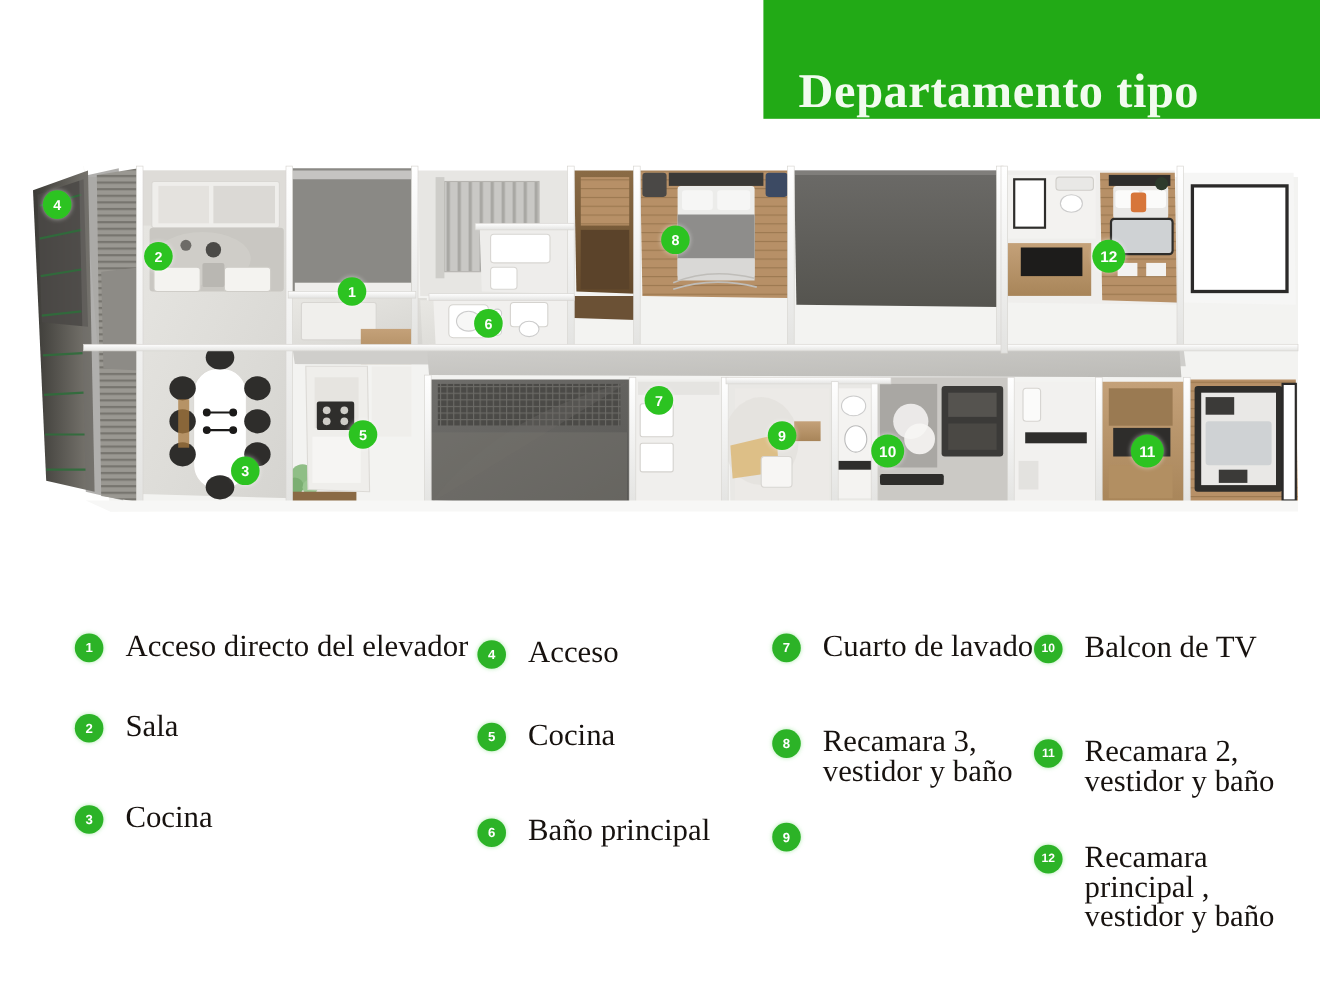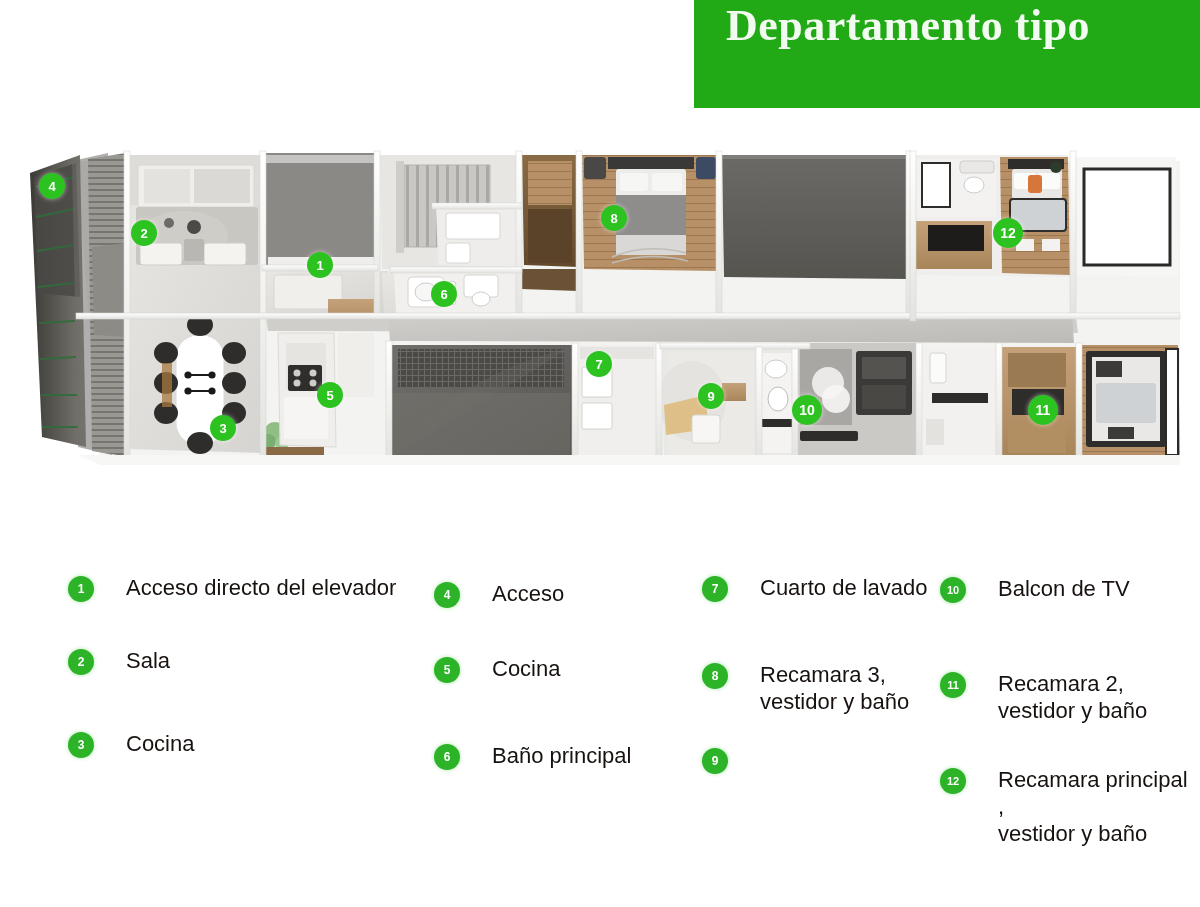--- a/index.html
+++ b/index.html
@@ -6,21 +6,21 @@
   body{
     width:1200px;height:907px;background:#ffffff;
     font-family:"Liberation Serif", serif;
     position:relative;overflow:hidden;
   }
 
   
   .title-banner{
     position:absolute;left:694px;top:0px;width:506px;height:108px;
     background:#22aa16;
-    display:flex;align-items:flex-start;
+    display:flex;align-items:flex-end;
   }
   .title-banner .title-text{
     color:#f2fbef;
     font-family:"Liberation Serif", serif;
     font-weight:bold;
     font-size:44px;
     letter-spacing:0.5px;
     margin-left:32px;
     white-space:nowrap;
   }
@@ -55,24 +55,24 @@
     width:26px;height:26px;border-radius:50%;
     background:#2cb327;color:#ffffff;
     font-family:"Liberation Sans", sans-serif;
     font-weight:bold;font-size:12px;
     display:flex;align-items:center;justify-content:center;
     box-shadow:0 0 4px rgba(120,220,120,.6);
     margin-top:2px;
   }
   .legend-badge.two-digit{font-size:11px;}
   .legend-label{
-    margin-left:32px;
+    margin-left:20px;
     color:#17120f;
-    font-family:Liberation Sans, sans-serif;
-    font-size:22px;
+    font-family:Liberation Serif, serif;
+    font-size:28px;
     line-height:27px;
     white-space:pre-line;
   }
 </style>
 </head>
 <body>
 
 <div class="title-banner">
   <span class="title-text">Departamento tipo</span>
 </div>

